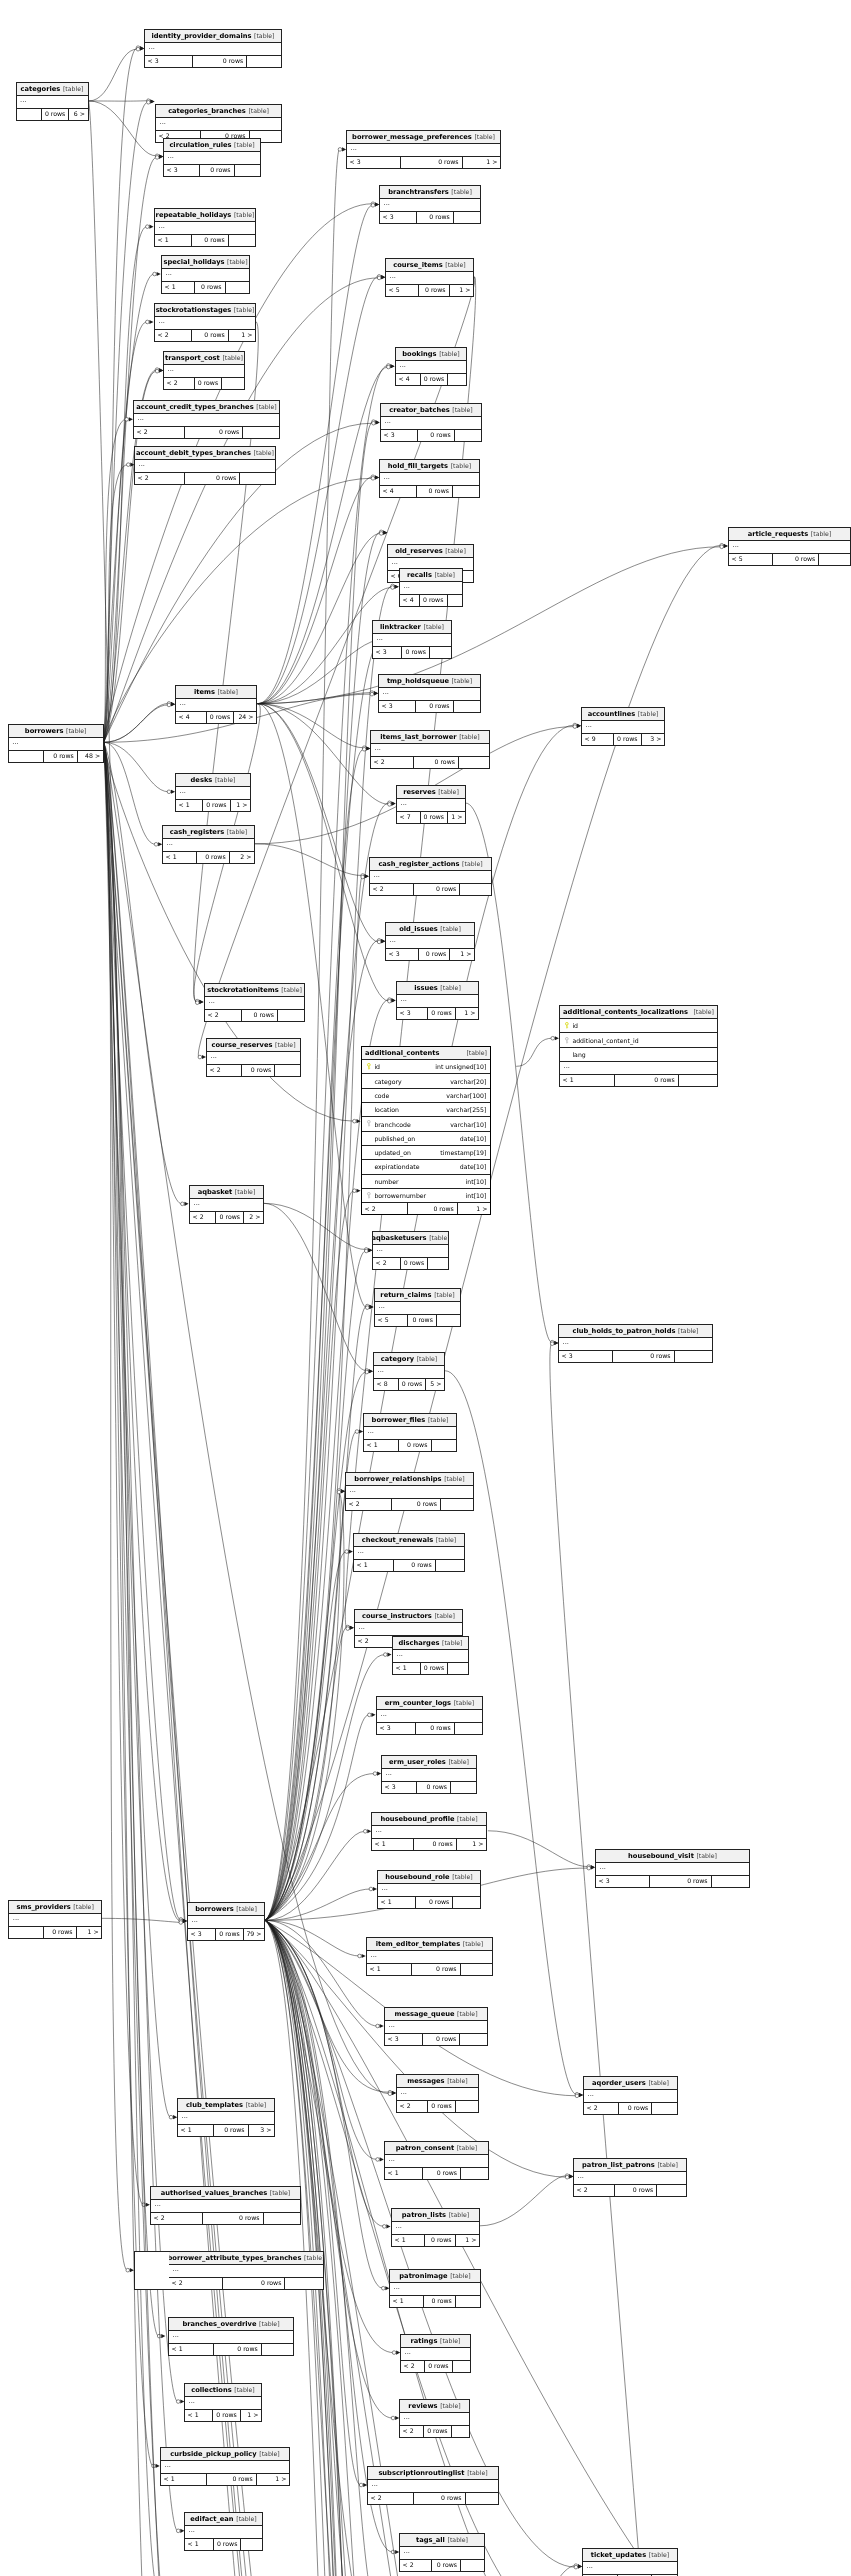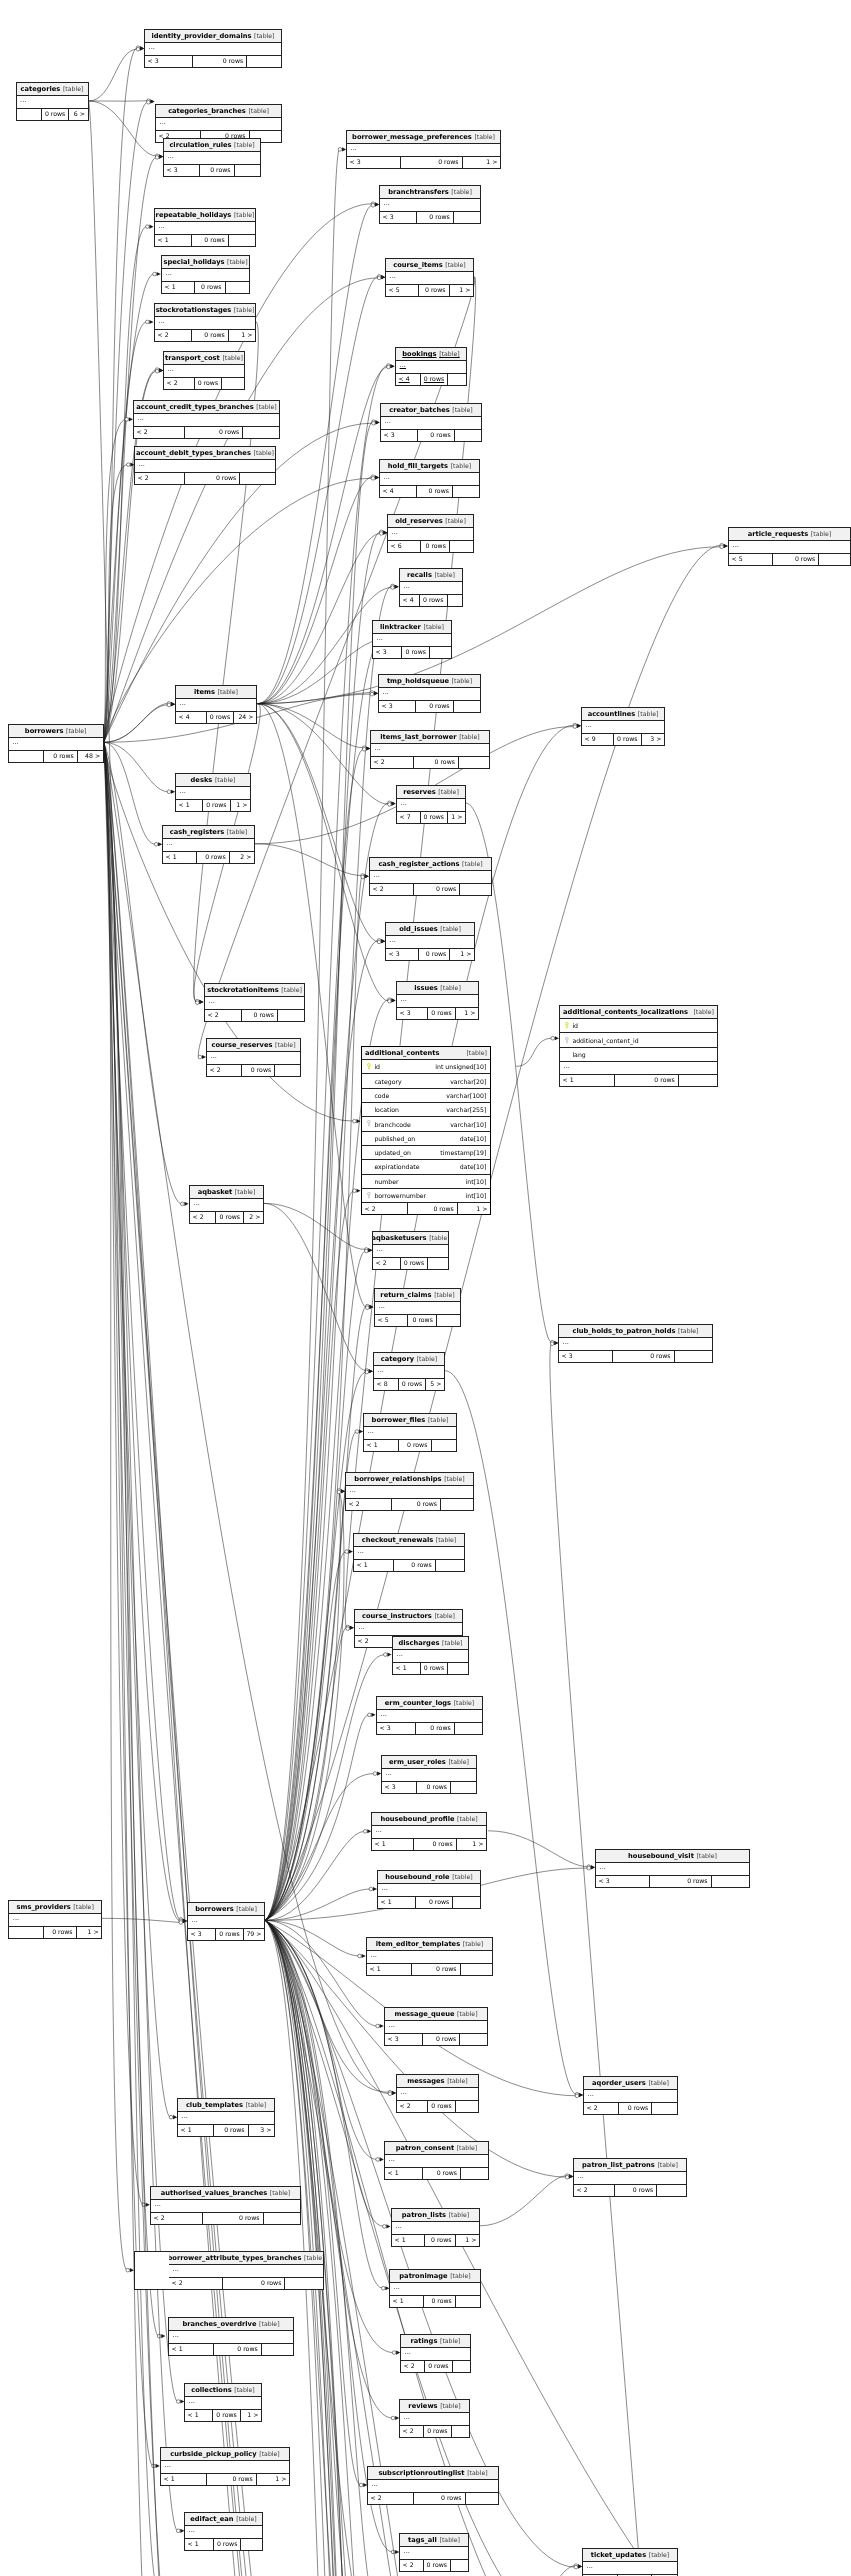--- a/index.html
+++ b/index.html
@@ -786,21 +786,21 @@
         <span class="tbl-name">course_items</span>
         <span class="tbl-tag">[table]</span>
       </div>
       <div class="dots">...</div>
       <div class="foot">
         <span class="fl">&lt; 5</span>
         <span class="fm">0 rows</span>
         <span class="fr">1 &gt;</span>
       </div>
     </div>
-    <div class="tbl " style="left: 395px; top: 347px; width: 72px; text-decoration: underline;">
+    <div class="tbl " style="left: 395px; top: 347px; width: 72px;">
       <div class="tbl-h">
         <span class="tbl-name">bookings</span>
         <span class="tbl-tag">[table]</span>
       </div>
       <div class="dots">...</div>
       <div class="foot">
         <span class="fl">&lt; 4</span>
         <span class="fm">0 rows</span>
         <span class="fr"></span>
       </div>
@@ -822,21 +822,21 @@
         <span class="tbl-name">hold_fill_targets</span>
         <span class="tbl-tag">[table]</span>
       </div>
       <div class="dots">...</div>
       <div class="foot">
         <span class="fl">&lt; 4</span>
         <span class="fm">0 rows</span>
         <span class="fr"></span>
       </div>
     </div>
-    <div class="tbl " style="left: 387px; top: 514px; width: 87px;">
+    <div class="tbl " style="left: 387px; top: 544px; width: 87px;">
       <div class="tbl-h">
         <span class="tbl-name">old_reserves</span>
         <span class="tbl-tag">[table]</span>
       </div>
       <div class="dots">...</div>
       <div class="foot">
         <span class="fl">&lt; 6</span>
         <span class="fm">0 rows</span>
         <span class="fr"></span>
       </div>
@@ -1275,21 +1275,21 @@
         <span class="tbl-name">subscriptionroutinglist</span>
         <span class="tbl-tag">[table]</span>
       </div>
       <div class="dots">...</div>
       <div class="foot">
         <span class="fl">&lt; 2</span>
         <span class="fm">0 rows</span>
         <span class="fr"></span>
       </div>
     </div>
-    <div class="tbl " style="left: 399px; top: 2533px; width: 70px;">
+    <div class="tbl " style="left: 399px; top: 2533px; width: 86px;">
       <div class="tbl-h">
         <span class="tbl-name">tags_all</span>
         <span class="tbl-tag">[table]</span>
       </div>
       <div class="dots">...</div>
       <div class="foot">
         <span class="fl">&lt; 2</span>
         <span class="fm">0 rows</span>
         <span class="fr"></span>
       </div>

